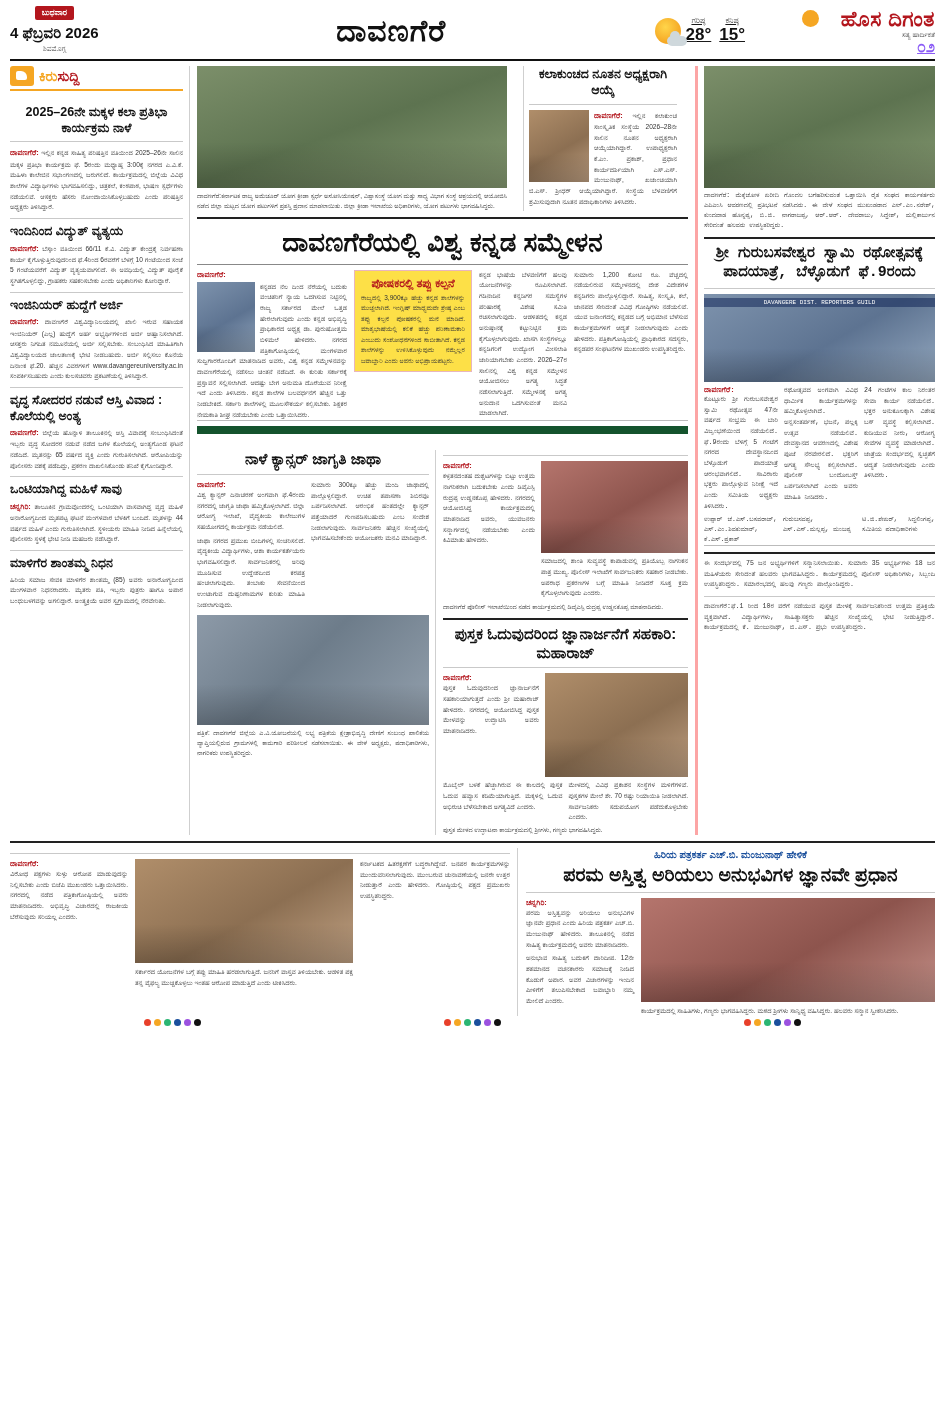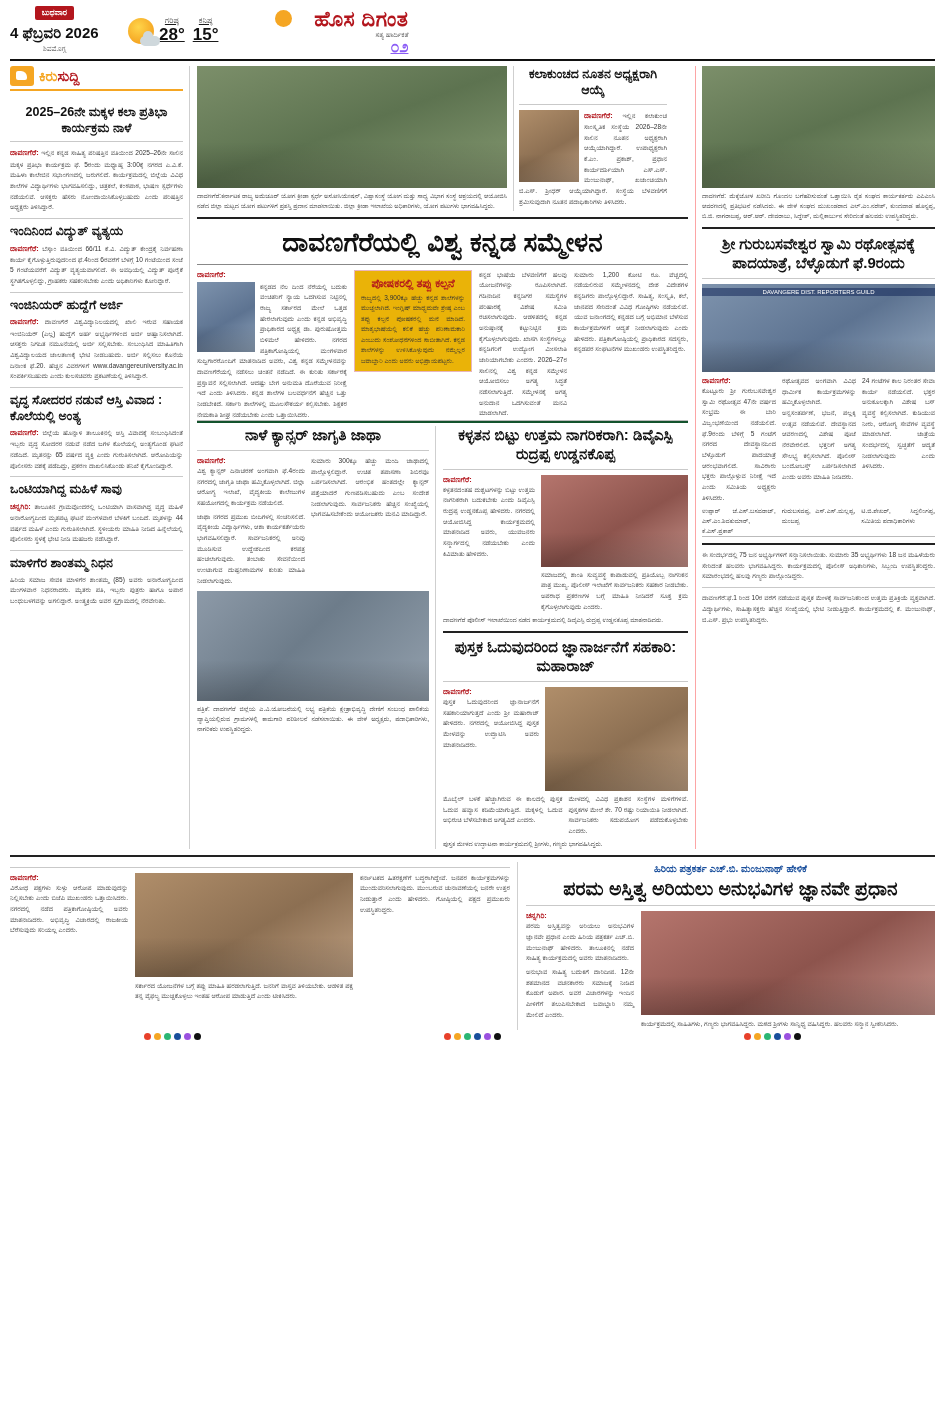--- a/index.html
+++ b/index.html
@@ -26,21 +26,21 @@
   .brand{color:#b3161d;font-size:21px;font-weight:bold;letter-spacing:0.5px;display:flex;align-items:center;justify-content:flex-end;gap:22px;}
   .brand-mark{width:17px;height:17px;border-radius:50%;background:#f5a623;display:inline-block;}
   .brand-sub{font-size:7px;color:#444;}
   .page-no{font-size:16px;font-weight:bold;color:#8b5cf6;line-height:1;text-decoration:underline;}
 
   
   .body-grid{display:flex;gap:7px;margin-top:5px;}
   .col{box-sizing:border-box;}
   .col-left{width:180px;border-right:1px solid #cfcfcf;padding-right:6px;}
   .col-mid{flex:1;}
-  .col-right{width:240px;border-left:1px solid #fca5a5;padding-left:6px;}
+  .col-right{width:240px;border-left:3px solid #fca5a5;padding-left:6px;font-family:Liberation Mono, monospace;}
 
   
   .hl{font-weight:bold;color:#111;line-height:1.25;}
   .h-sm{font-size:12.5px;}
   .h-md{font-size:15px;}
   .h-lg{font-size:19px;}
   .h-xl{font-size:26px;}
   .kicker{font-size:10px;font-weight:bold;color:#1a4f9c;line-height:1.3;}
   .byline{font-size:7.5px;font-weight:bold;color:#b3161d;}
   .body-text{font-size:6.6px;line-height:1.62;text-align:justify;color:#333;}
@@ -56,21 +56,21 @@
   .fig{display:block;}
 
   
   .kiru{display:flex;align-items:center;gap:5px;border-bottom:2px solid #f5a623;padding-bottom:3px;}
   .kiru-ic{width:24px;height:20px;background:#f5a623;border-radius:3px;position:relative;}
   .kiru-ic:after{content:"";position:absolute;left:6px;top:5px;width:11px;height:9px;background:#fff;border-radius:2px 6px 2px 2px;}
   .kiru-t{font-size:14px;font-weight:bold;color:#b3161d;}
   .kiru-t span{color:#f5a623;}
 
   
-  .pinkbox{background:#eab308;border:1px solid #e9b6bd;padding:5px 6px;}
+  .pinkbox{background:#fde047;border:1px solid #e9b6bd;padding:5px 6px;}
   .pinkbox .ttl{color:#b3161d;font-size:11px;font-weight:bold;text-align:center;line-height:1.3;margin-bottom:3px;}
   .pinkbox .body-text{font-size:6.5px;}
   .pf{width:60px;height:72px;float:left;margin:0 5px 3px 0;}
 
   .band{border-top:2px solid #222;border-bottom:1px solid #bbb;margin-top:6px;padding-top:5px;}
   .dots{display:flex;gap:3px;justify-content:center;padding-top:3px;}
   .dot{width:7px;height:7px;border-radius:50%;}
 </style>
 </head>
 <body>
@@ -79,20 +79,23 @@
 
   <div class="masthead">
     <div class="mast-left">
       <div class="mast-date">
         <div class="mast-day">ಬುಧವಾರ</div>
         <div class="mast-dateline">4 ಫೆಬ್ರವರಿ 2026</div>
         <div class="mast-sub">ಶಿವಮೊಗ್ಗ</div>
       </div>
     </div>
 
+    <div class="mast-center">
+      <div class="mast-title">ದಾವಣಗೆರೆ</div>
+    </div>
 
     <div class="mast-weather">
       <div class="sun">
           <span class="cloud"></span>
         </div>
       <div class="temp-block">
         <div class="temp">
           <span>ಗರಿಷ್ಠ</span>
           <b>28°</b>
         </div>
@@ -155,21 +158,21 @@
       <div class="rule"></div>
 
       <div>
         <div class="hl h-sm">ಮಾಳಿಗೆರ ಶಾಂತಮ್ಮ ನಿಧನ</div>
         <div class="body-text" style="margin-top:3px"><span>ಹಿರಿಯ ಸಮಾಜ ಸೇವಕಿ ಮಾಳಿಗೆರ ಶಾಂತಮ್ಮ (85) ಅವರು ಅನಾರೋಗ್ಯದಿಂದ ಮಂಗಳವಾರ ನಿಧನರಾದರು. ಮೃತರು ಪತಿ, ಇಬ್ಬರು ಪುತ್ರರು ಹಾಗೂ ಅಪಾರ ಬಂಧುಬಳಗವನ್ನು ಅಗಲಿದ್ದಾರೆ. ಅಂತ್ಯಕ್ರಿಯೆ ಅವರ ಸ್ವಗ್ರಾಮದಲ್ಲಿ ನೆರವೇರಿತು.</span></div>
       </div>
     </div>
 
     <div class="col col-mid">
 
-      <div style="display:flex;gap:6px">
+      <div style="display:flex;gap:16px">
         <div style="width:310px">
           <div class="photo green fig" style="height:122px"></div>
           <div class="caption" style="margin-top:3px">ದಾವಣಗೆರೆ:ಕರ್ನಾಟಕ ರಾಜ್ಯ ಅಮೆಚೂರ್ ಯೋಗ ಕ್ರೀಡಾ ಸ್ಪರ್ಧೆ ಅಸೋಸಿಯೇಷನ್, ವಿಶ್ವಾಸಂಸ್ಥೆ ಯೋಗ ಮತ್ತು ಸಾಧ್ಯ ವಿಭಾಗ ಸಂಸ್ಥೆ ಆಶ್ರಯದಲ್ಲಿ ಆಯೋಜಿಸಿ ನಡೆದ ಜಿಲ್ಲಾ ಮಟ್ಟದ ಯೋಗ ಪಟುಗಳಿಗೆ ಪ್ರಶಸ್ತಿ ಪ್ರದಾನ ಮಾಡಲಾಯಿತು. ಜಿಲ್ಲಾ ಕ್ರೀಡಾ ಇಲಾಖೆಯ ಅಧಿಕಾರಿಗಳು, ಯೋಗ ಪಟುಗಳು ಭಾಗವಹಿಸಿದ್ದರು.</div>
         </div>
         <div style="width:148px;border-left:1px solid #cfcfcf;padding-left:5px">
           <div class="hl h-sm" style="text-align:center;line-height:1.3">ಕಲಾಕುಂಚದ ನೂತನ ಅಧ್ಯಕ್ಷರಾಗಿ ಆಯ್ಕೆ</div>
           <div class="rule"></div>
           <div class="photo warm pf"></div>
           <div class="body-text"><b class="byline">ದಾವಣಗೆರೆ:</b> <span>ಇಲ್ಲಿನ ಕಲಾಕುಂಚ ಸಾಂಸ್ಕೃತಿಕ ಸಂಸ್ಥೆಯ 2026–28ನೇ ಸಾಲಿನ ನೂತನ ಅಧ್ಯಕ್ಷರಾಗಿ ಆಯ್ಕೆಯಾಗಿದ್ದಾರೆ. ಉಪಾಧ್ಯಕ್ಷರಾಗಿ ಕೆ.ಎಂ. ಪ್ರಕಾಶ್, ಪ್ರಧಾನ ಕಾರ್ಯದರ್ಶಿಯಾಗಿ ಎಸ್.ಎಸ್. ಮಂಜುನಾಥ್, ಖಜಾಂಚಿಯಾಗಿ ಜಿ.ಎಸ್. ಶ್ರೀಧರ್ ಆಯ್ಕೆಯಾಗಿದ್ದಾರೆ. ಸಂಸ್ಥೆಯ ಬೆಳವಣಿಗೆಗೆ ಶ್ರಮಿಸುವುದಾಗಿ ನೂತನ ಪದಾಧಿಕಾರಿಗಳು ತಿಳಿಸಿದರು.</span></div>
         </div>
@@ -193,41 +196,40 @@
           </div>
           <div style="width:88px">
             <div class="body-text">ಕನ್ನಡ ಭಾಷೆಯ ಬೆಳವಣಿಗೆಗೆ ಹಲವು ಯೋಜನೆಗಳನ್ನು ರೂಪಿಸಲಾಗಿದೆ. ಗಡಿನಾಡಿನ ಕನ್ನಡಿಗರ ಸಮಸ್ಯೆಗಳ ಪರಿಹಾರಕ್ಕೆ ವಿಶೇಷ ಸಮಿತಿ ರಚಿಸಲಾಗುವುದು. ಆಡಳಿತದಲ್ಲಿ ಕನ್ನಡ ಅನುಷ್ಠಾನಕ್ಕೆ ಕಟ್ಟುನಿಟ್ಟಿನ ಕ್ರಮ ಕೈಗೊಳ್ಳಲಾಗುವುದು. ಖಾಸಗಿ ಸಂಸ್ಥೆಗಳಲ್ಲೂ ಕನ್ನಡಿಗರಿಗೆ ಉದ್ಯೋಗ ಮೀಸಲಾತಿ ಜಾರಿಯಾಗಬೇಕು ಎಂದರು. 2026–27ರ ಸಾಲಿನಲ್ಲಿ ವಿಶ್ವ ಕನ್ನಡ ಸಮ್ಮೇಳನ ಆಯೋಜಿಸಲು ಅಗತ್ಯ ಸಿದ್ಧತೆ ನಡೆಸಲಾಗುತ್ತಿದೆ. ಸಮ್ಮೇಳನಕ್ಕೆ ಅಗತ್ಯ ಅನುದಾನ ಒದಗಿಸುವಂತೆ ಮನವಿ ಮಾಡಲಾಗಿದೆ.</div>
           </div>
           <div style="flex:1">
             <div class="body-text">ಸುಮಾರು 1,200 ಕೋಟಿ ರೂ. ವೆಚ್ಚದಲ್ಲಿ ನಡೆಯಲಿರುವ ಸಮ್ಮೇಳನದಲ್ಲಿ ದೇಶ ವಿದೇಶಗಳ ಕನ್ನಡಿಗರು ಪಾಲ್ಗೊಳ್ಳಲಿದ್ದಾರೆ. ಸಾಹಿತ್ಯ, ಸಂಸ್ಕೃತಿ, ಕಲೆ, ಜಾನಪದ ಸೇರಿದಂತೆ ವಿವಿಧ ಗೋಷ್ಠಿಗಳು ನಡೆಯಲಿವೆ. ಯುವ ಜನಾಂಗದಲ್ಲಿ ಕನ್ನಡದ ಬಗ್ಗೆ ಅಭಿಮಾನ ಬೆಳೆಸುವ ಕಾರ್ಯಕ್ರಮಗಳಿಗೆ ಆದ್ಯತೆ ನೀಡಲಾಗುವುದು ಎಂದು ಹೇಳಿದರು. ಪತ್ರಿಕಾಗೋಷ್ಠಿಯಲ್ಲಿ ಪ್ರಾಧಿಕಾರದ ಸದಸ್ಯರು, ಕನ್ನಡಪರ ಸಂಘಟನೆಗಳ ಮುಖಂಡರು ಉಪಸ್ಥಿತರಿದ್ದರು.</div>
           </div>
         </div>
       </div>
 
-      <div style="display:flex;gap:7px;border-top:2px solid #14532d;padding-top:3px;">
+      <div style="display:flex;gap:7px;border-top:8px solid #14532d;padding-top:16px;margin-top:5px">
 
         <div style="width:232px;border-right:1px solid #cfcfcf;padding-right:6px">
           <div class="hl h-md" style="text-align:center">ನಾಳೆ ಕ್ಯಾನ್ಸರ್ ಜಾಗೃತಿ ಜಾಥಾ</div>
           <div class="rule"></div>
           <div style="display:flex;gap:6px">
             <div style="width:108px">
               <div class="byline">ದಾವಣಗೆರೆ:</div>
               <div class="body-text">ವಿಶ್ವ ಕ್ಯಾನ್ಸರ್ ದಿನಾಚರಣೆ ಅಂಗವಾಗಿ ಫೆ.4ರಂದು ನಗರದಲ್ಲಿ ಜಾಗೃತಿ ಜಾಥಾ ಹಮ್ಮಿಕೊಳ್ಳಲಾಗಿದೆ. ಜಿಲ್ಲಾ ಆರೋಗ್ಯ ಇಲಾಖೆ, ವೈದ್ಯಕೀಯ ಕಾಲೇಜುಗಳ ಸಹಯೋಗದಲ್ಲಿ ಕಾರ್ಯಕ್ರಮ ನಡೆಯಲಿದೆ.</div>
               <div class="body-text" style="margin-top:3px">ಜಾಥಾ ನಗರದ ಪ್ರಮುಖ ಬೀದಿಗಳಲ್ಲಿ ಸಂಚರಿಸಲಿದೆ. ವೈದ್ಯಕೀಯ ವಿದ್ಯಾರ್ಥಿಗಳು, ಆಶಾ ಕಾರ್ಯಕರ್ತೆಯರು ಭಾಗವಹಿಸಲಿದ್ದಾರೆ. ಸಾರ್ವಜನಿಕರಲ್ಲಿ ಅರಿವು ಮೂಡಿಸುವ ಉದ್ದೇಶದಿಂದ ಕರಪತ್ರ ಹಂಚಲಾಗುವುದು. ತಂಬಾಕು ಸೇವನೆಯಿಂದ ಉಂಟಾಗುವ ದುಷ್ಪರಿಣಾಮಗಳ ಕುರಿತು ಮಾಹಿತಿ ನೀಡಲಾಗುವುದು.</div>
             </div>
             <div style="flex:1">
               <div class="body-text">ಸುಮಾರು 300ಕ್ಕೂ ಹೆಚ್ಚು ಮಂದಿ ಜಾಥಾದಲ್ಲಿ ಪಾಲ್ಗೊಳ್ಳಲಿದ್ದಾರೆ. ಉಚಿತ ತಪಾಸಣಾ ಶಿಬಿರವೂ ಏರ್ಪಡಿಸಲಾಗಿದೆ. ಆರಂಭಿಕ ಹಂತದಲ್ಲೇ ಕ್ಯಾನ್ಸರ್ ಪತ್ತೆಯಾದರೆ ಗುಣಪಡಿಸಬಹುದು ಎಂಬ ಸಂದೇಶ ನೀಡಲಾಗುವುದು. ಸಾರ್ವಜನಿಕರು ಹೆಚ್ಚಿನ ಸಂಖ್ಯೆಯಲ್ಲಿ ಭಾಗವಹಿಸಬೇಕೆಂದು ಆಯೋಜಕರು ಮನವಿ ಮಾಡಿದ್ದಾರೆ.</div>
             </div>
           </div>
           <div class="photo fig" style="height:110px;margin-top:5px"></div>
           <div class="caption" style="margin-top:3px">ಪತ್ರಿಕೆ: ದಾವಣಗೆರೆ ಜಿಲ್ಲೆಯ ಎ.ವಿ.ಯೋಜನೆಯಲ್ಲಿ ಲಭ್ಯ ಪತ್ರಿಕೆಯ ಕ್ಷೇತ್ರಾಭಿವೃದ್ಧಿ ದೇಣಿಗೆ ಸಂಬಂಧ ಪಾಲಿಕೆಯ ವ್ಯಾಪ್ತಿಯಲ್ಲಿರುವ ಗ್ರಾಮಗಳಲ್ಲಿ ಕಾಮಗಾರಿ ಪರಿಶೀಲನೆ ನಡೆಸಲಾಯಿತು. ಈ ವೇಳೆ ಅಧ್ಯಕ್ಷರು, ಪದಾಧಿಕಾರಿಗಳು, ನಾಗರಿಕರು ಉಪಸ್ಥಿತರಿದ್ದರು.</div>
         </div>
 
         <div style="flex:1">
-          <div class="hl h-md" style="text-align:center">ಕಳ್ಳತನ ಬಿಟ್ಟು ಉತ್ತಮ ನಾಗರಿಕರಾಗಿ: ಡಿವೈಎಸ್ಪಿ ರುದ್ರಪ್ಪ ಉಡ್ಡನಕೊಪ್ಪ</div>
           <div class="rule"></div>
           <div style="display:flex;gap:6px">
             <div style="width:92px">
               <div class="byline">ದಾವಣಗೆರೆ:</div>
               <div class="body-text">ಕಳ್ಳತನದಂತಹ ದುಶ್ಚಟಗಳನ್ನು ಬಿಟ್ಟು ಉತ್ತಮ ನಾಗರಿಕರಾಗಿ ಬದುಕಬೇಕು ಎಂದು ಡಿವೈಎಸ್ಪಿ ರುದ್ರಪ್ಪ ಉಡ್ಡನಕೊಪ್ಪ ಹೇಳಿದರು. ನಗರದಲ್ಲಿ ಆಯೋಜಿಸಿದ್ದ ಕಾರ್ಯಕ್ರಮದಲ್ಲಿ ಮಾತನಾಡಿದ ಅವರು, ಯುವಜನರು ಸನ್ಮಾರ್ಗದಲ್ಲಿ ನಡೆಯಬೇಕು ಎಂದು ಕಿವಿಮಾತು ಹೇಳಿದರು.</div>
             </div>
             <div style="flex:1">
               <div class="photo red fig" style="height:92px"></div>
               <div class="body-text" style="margin-top:3px">ಸಮಾಜದಲ್ಲಿ ಶಾಂತಿ ಸುವ್ಯವಸ್ಥೆ ಕಾಪಾಡುವಲ್ಲಿ ಪ್ರತಿಯೊಬ್ಬ ನಾಗರಿಕನ ಪಾತ್ರ ಮುಖ್ಯ. ಪೊಲೀಸ್ ಇಲಾಖೆಗೆ ಸಾರ್ವಜನಿಕರು ಸಹಕಾರ ನೀಡಬೇಕು. ಅಪರಾಧ ಪ್ರಕರಣಗಳ ಬಗ್ಗೆ ಮಾಹಿತಿ ನೀಡಿದರೆ ಸೂಕ್ತ ಕ್ರಮ ಕೈಗೊಳ್ಳಲಾಗುವುದು ಎಂದರು.</div>
             </div>

